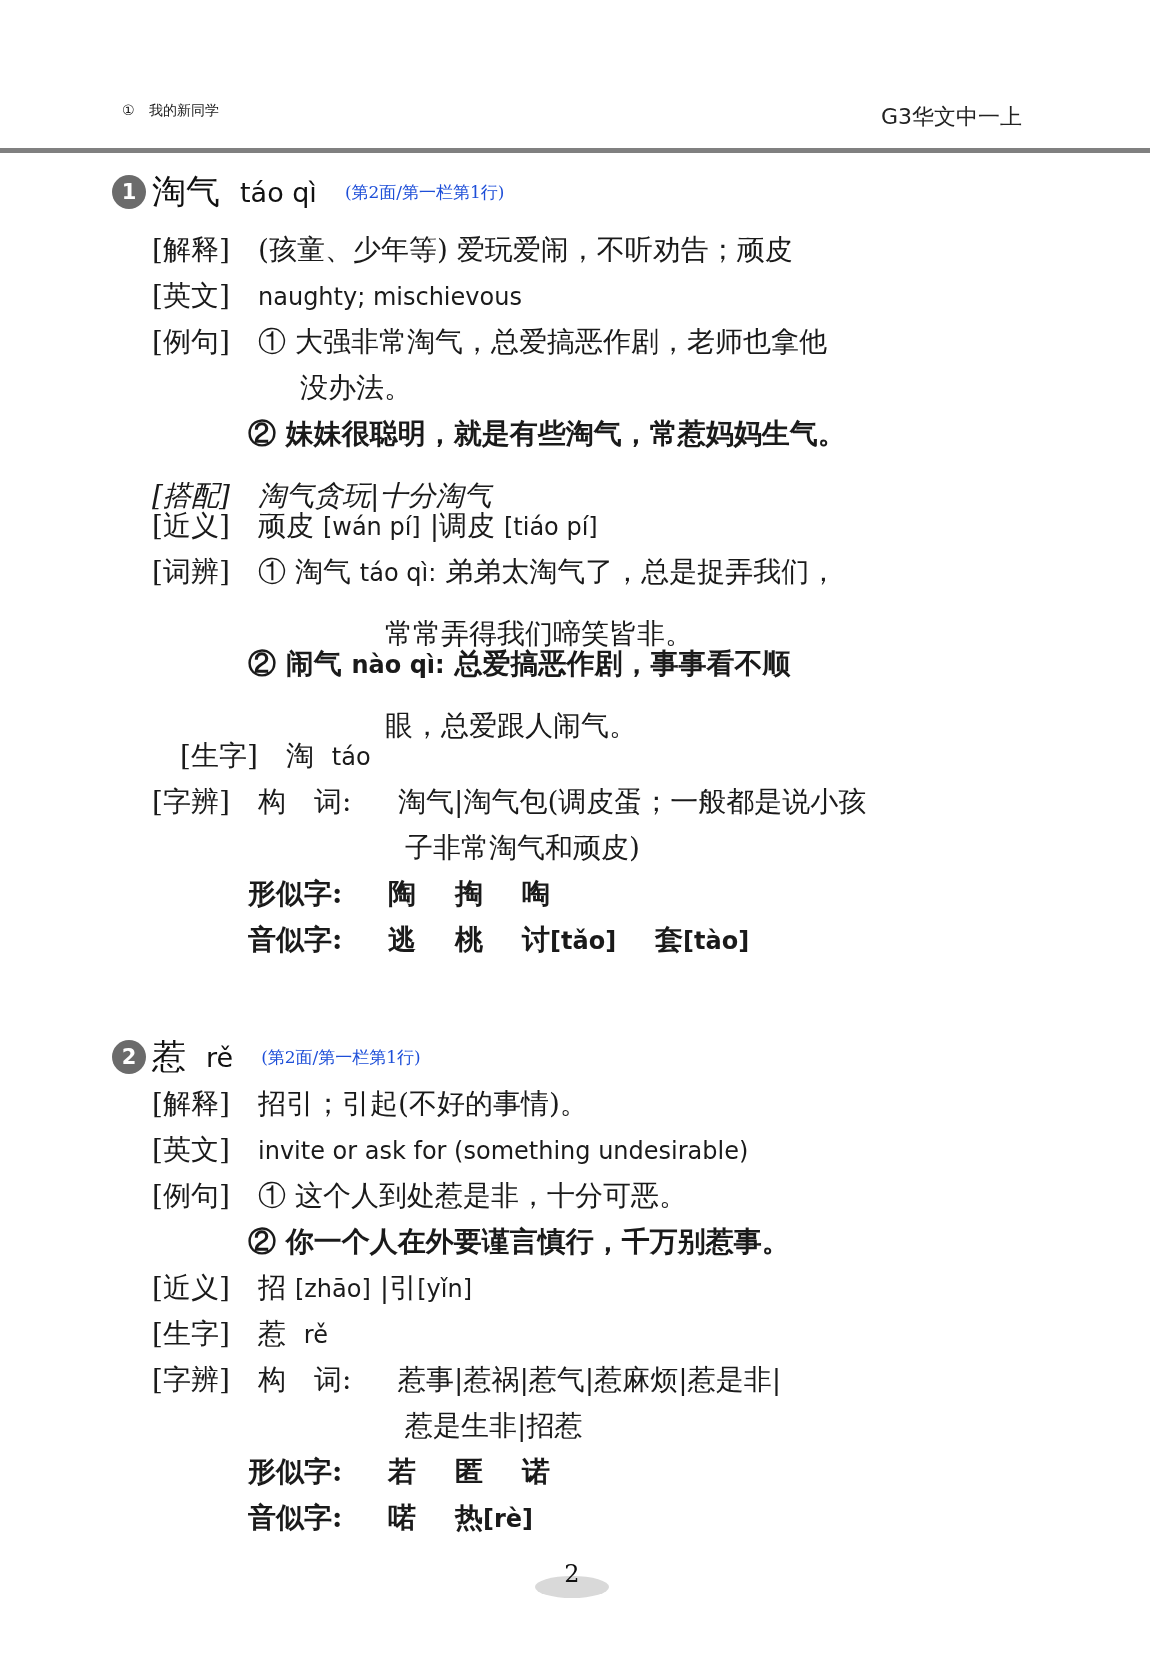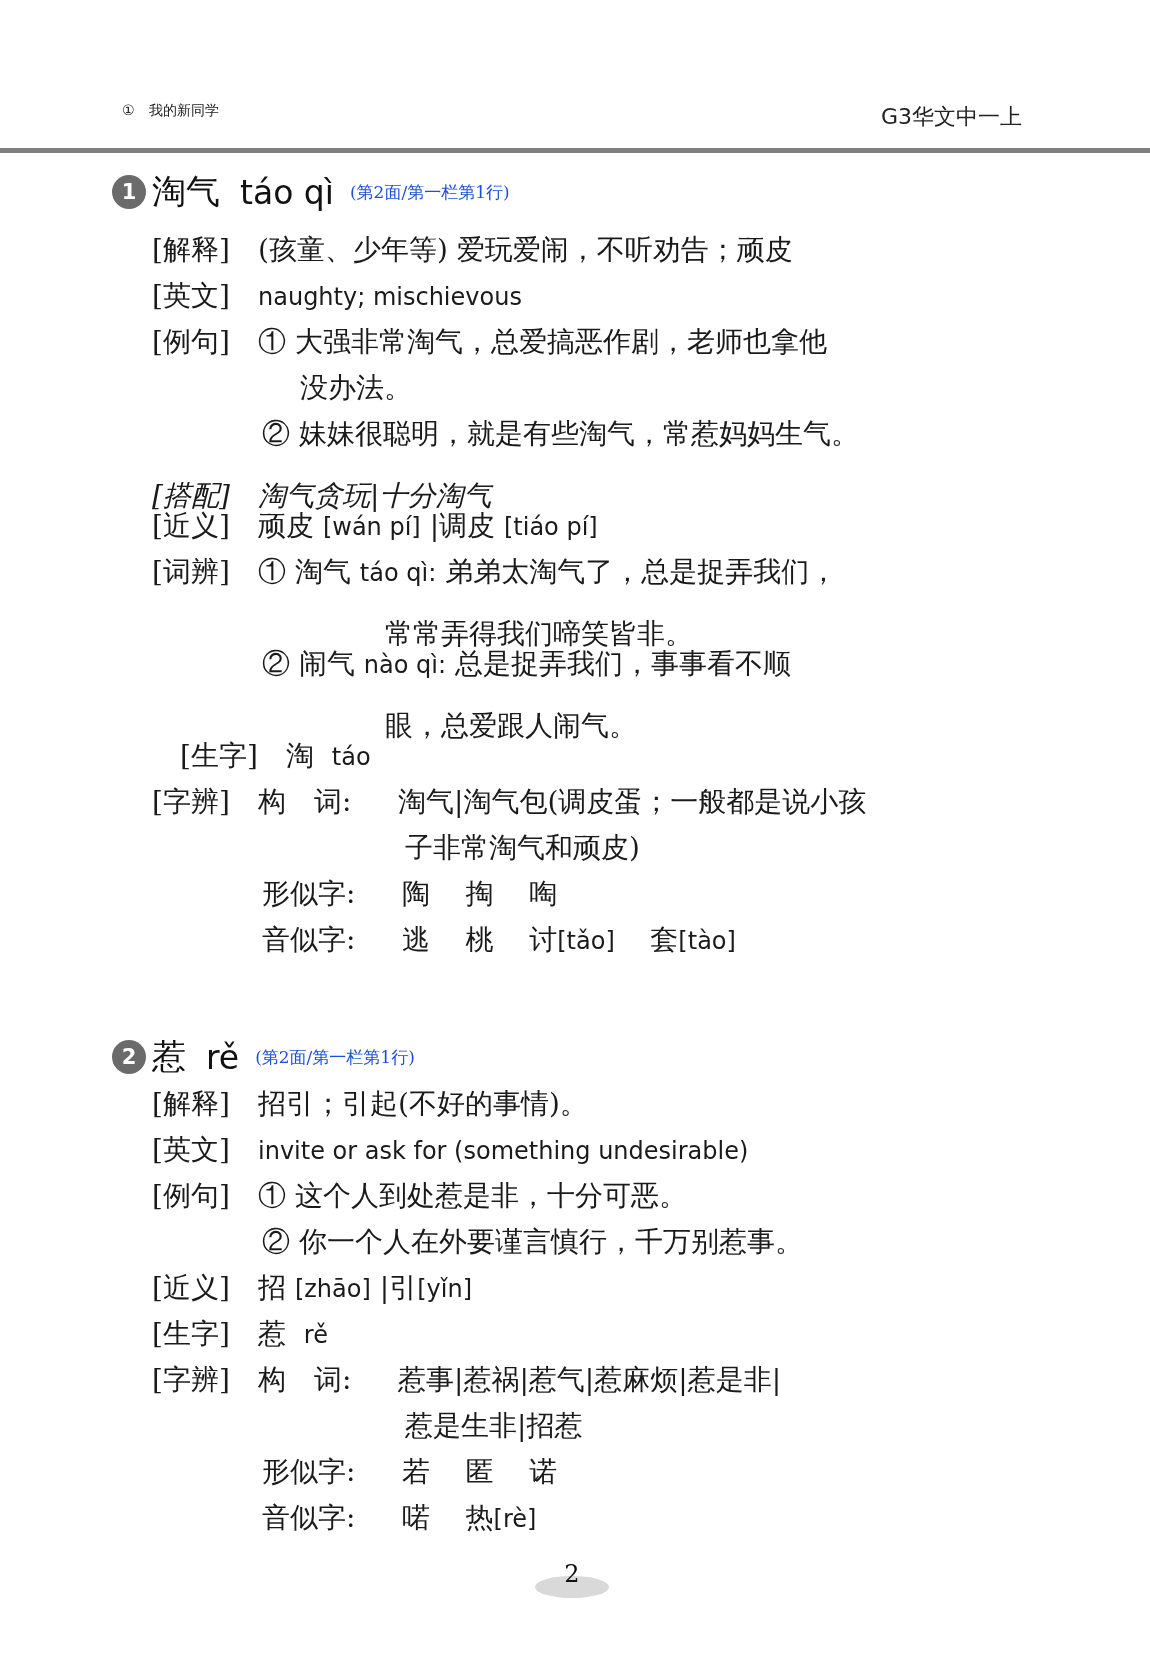--- a/index.html
+++ b/index.html
@@ -39,38 +39,38 @@
     font-weight: bold; font-size: 21px;
     display: flex; align-items: center; justify-content: center;
     margin-right: 6px;
   }
   .entry-word {
     font-family: "DejaVu Sans", "Liberation Sans", sans-serif;
     font-size: 34px; color: #111; margin-right: 20px;
   }
   .entry-pinyin {
     font-family: "DejaVu Sans", "Liberation Sans", sans-serif;
-    font-size: 33px; color: #111; margin-right: 16px;
+    font-size: 27px; color: #111; margin-right: 28px;
   }
   .entry-ref { font-size: 17px; color: #1d4ed8; }
 
   .row {
     position: absolute; left: 152px; height: 44px; line-height: 44px;
     font-size: 28px; white-space: nowrap;
   }
   .tag { display: inline-block; width: 106px; color: #1a1a1a; }
   .en {
     font-family: "DejaVu Sans", "Liberation Sans", sans-serif;
     font-size: 24px;
   }
   .py {
     font-family: "DejaVu Sans", "Liberation Sans", sans-serif;
     font-size: 24px;
   }
-  .indent1 { left: 262px; }
+  .indent1 { left: 248px; font-weight: bold; }
   .indent2 { left: 300px; }
   .indent3 { left: 385px; margin-top: 16px; }
   .indent4 { left: 405px; }
   .sub-label { display: inline-block; width: 140px; }
 
   .page-num-wrap {
     position: absolute; left: 535px; top: 1568px; width: 74px; height: 26px;
   }
   .page-oval {
     position: absolute; left: 0; top: 8px; width: 74px; height: 22px;
@@ -122,21 +122,21 @@
   <div class="row" style="top:504px;">
     <span class="tag">[近义]</span><span>顽皮</span>&nbsp;<span class="py">[wán pí]</span>&nbsp;<span>|</span><span>调皮</span>&nbsp;<span class="py">[tiáo pí]</span>
   </div>
   <div class="row" style="top:550px;">
     <span class="tag">[词辨]</span><span>①</span>&nbsp;<span>淘气</span>&nbsp;<span class="py">táo qì:</span>&nbsp;<span>弟弟太淘气了，总是捉弄我们，</span>
   </div>
   <div class="row indent3" style="top:596px;">
     <span>常常弄得我们啼笑皆非。</span>
   </div>
   <div class="row indent1" style="top:642px;">
-    <span>②</span>&nbsp;<span>闹气</span>&nbsp;<span class="py">nào qì:</span>&nbsp;<span>总是捉弄我们，事事看不顺</span>
+    <span>②</span>&nbsp;<span>闹气</span>&nbsp;<span class="py">nào qì:</span>&nbsp;<span>总爱搞恶作剧，事事看不顺</span>
   </div>
   <div class="row indent3" style="top:688px;">
     <span>眼，总爱跟人闹气。</span>
   </div>
   <div class="row" style="top:734px;margin-left:28px;">
     <span class="tag">[生字]</span><span>淘</span>&nbsp;&nbsp;<span class="py">táo</span>
   </div>
   <div class="row" style="top:780px;">
     <span class="tag">[字辨]</span><span class="sub-label">构　词:</span><span>淘气|淘气包(调皮蛋；一般都是说小孩</span>
   </div>

